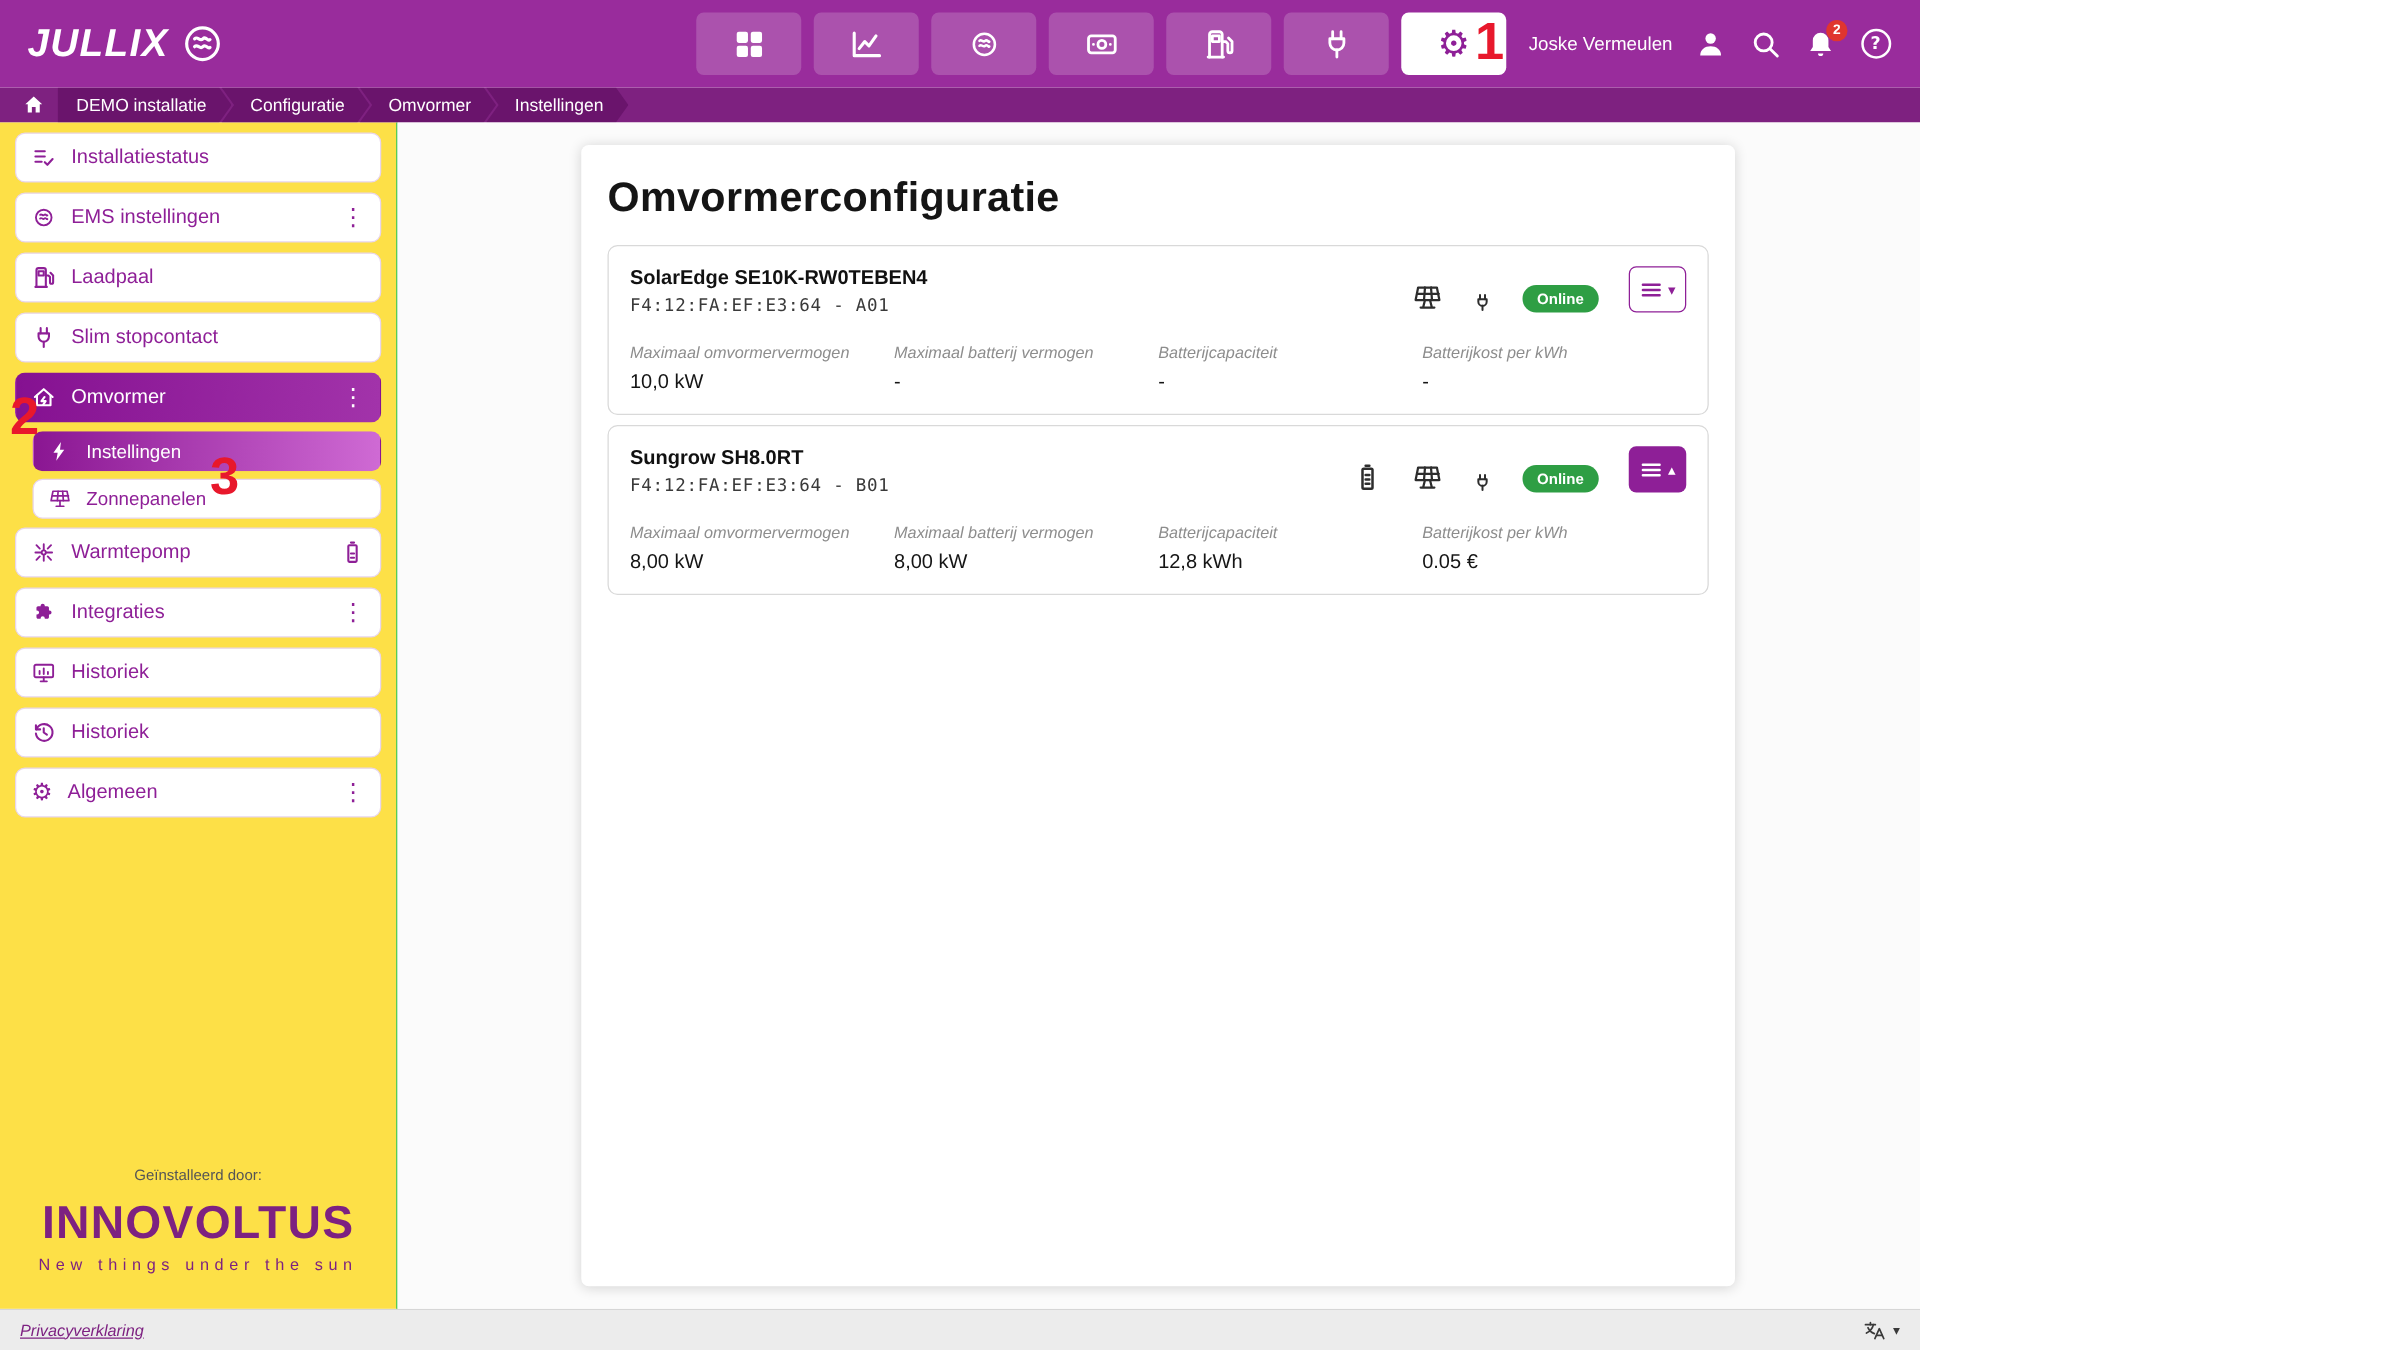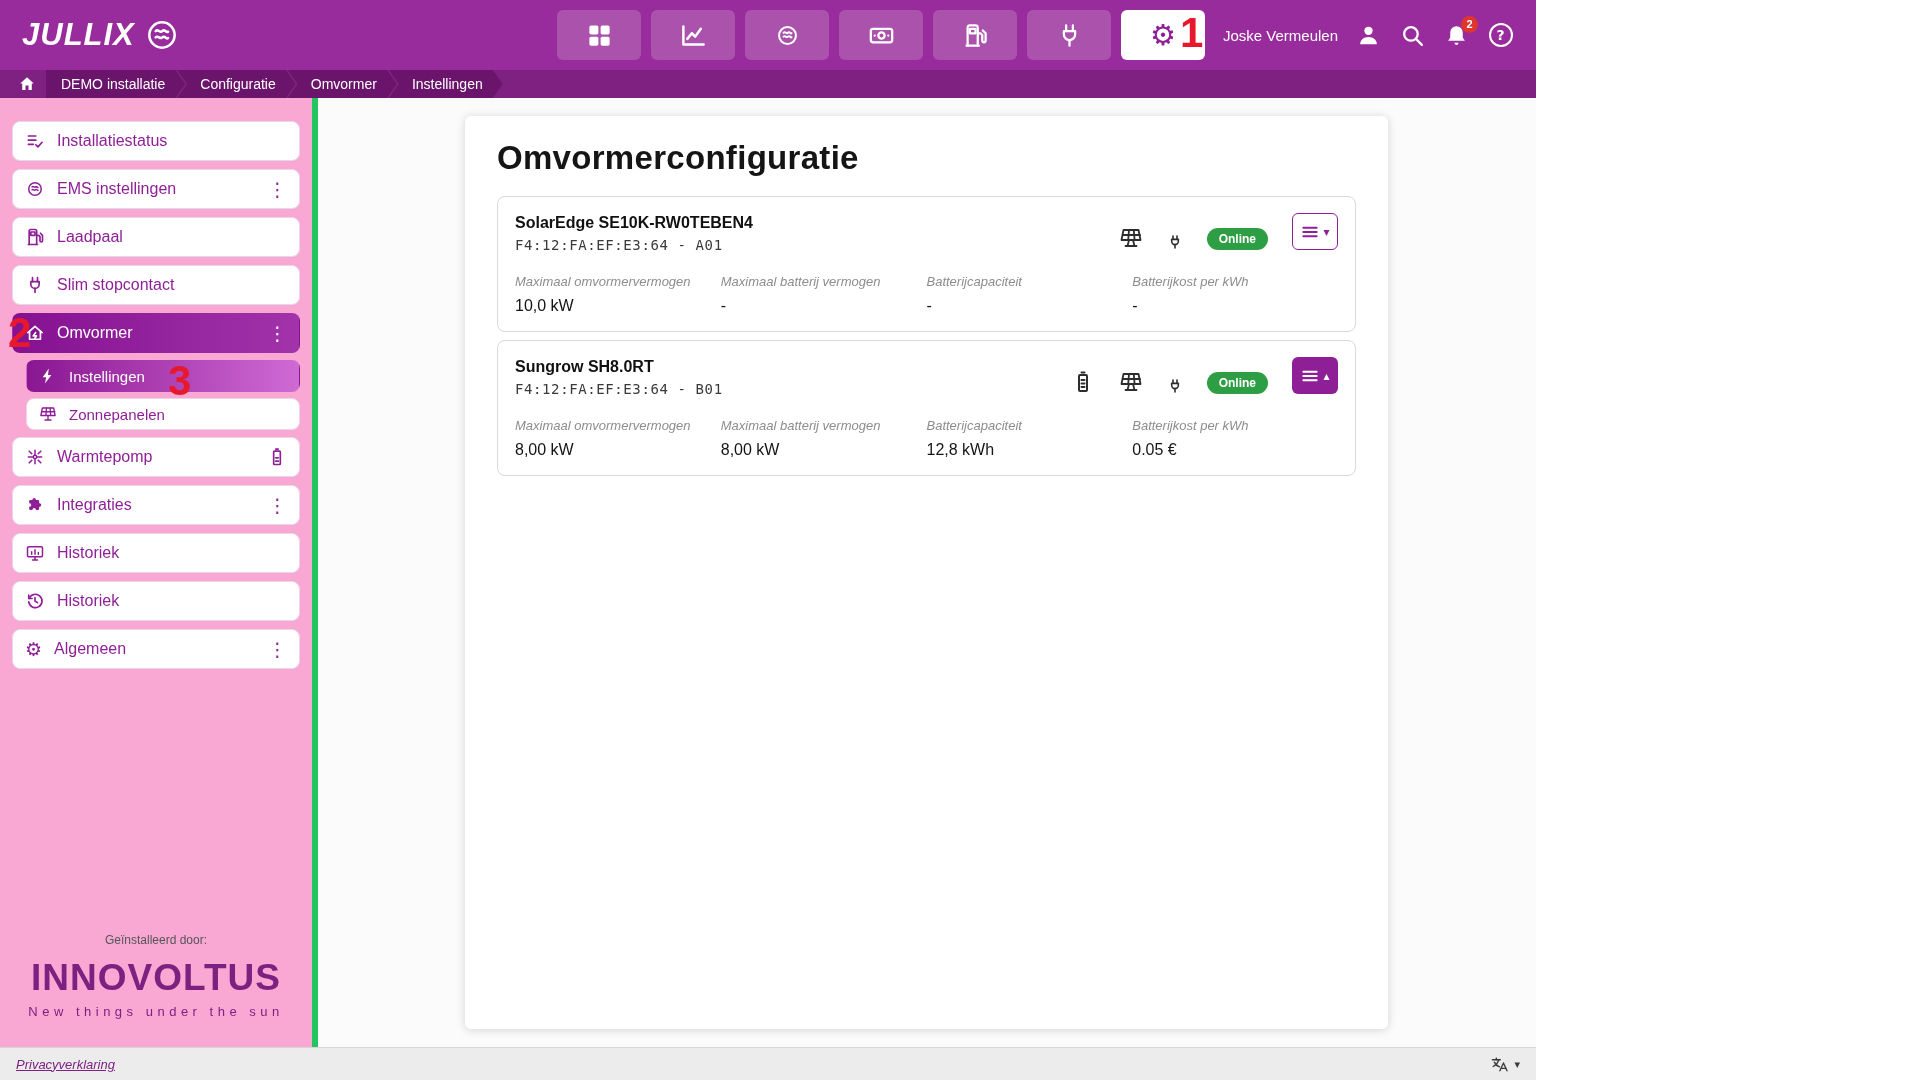--- a/index.html
+++ b/index.html
@@ -39,41 +39,41 @@
   .crumb { height:28px; display:flex; align-items:center; background:#6A146C; color:#fff; font-size:14px;
     padding:0 20px 0 15px; cursor:pointer;
     clip-path:polygon(0 0, calc(100% - 10px) 0, 100% 50%, calc(100% - 10px) 100%, 0 100%); }
   .crumb + .crumb { margin-left:-8px; padding-left:23px;
     clip-path:polygon(0 0, calc(100% - 10px) 0, 100% 50%, calc(100% - 10px) 100%, 0 100%, 10px 50%); }
 
   
   .body-row { display:flex; height:949px; }
 
   
-  .sidebar { width:318px; min-width:318px; background:#f9a8d4; border-right:6px solid #22c55e;
-    display:flex; flex-direction:column; padding-top:19px; }
+  .sidebar { width:318px; min-width:318px; background:#fde047; border-right:1px solid #22c55e;
+    display:flex; flex-direction:column; padding-top:4px; }
   .side-item { height:40px; margin:4px 12px; border:1px solid #E8D5EC; border-radius:8px; background:#fff;
     color:#8E1F97; display:flex; align-items:center; gap:12px; padding:0 12px; font-size:16px; cursor:pointer; }
   .side-item svg { width:20px; height:20px; flex-shrink:0; }
   .side-item .glyph { font-size:19px; }
   .side-item.sub { height:32px; margin:3px 12px 3px 26px; font-size:15px; }
   .side-item.sub svg { width:18px; height:18px; }
   .side-item.active-main { background:linear-gradient(90deg,#851191,#A233AA); border-color:transparent; color:#fff; }
   .side-item.active-sub { background:linear-gradient(90deg,#8A1692,#CF6AD4); border-color:transparent; color:#fff; }
   .kebab { margin-left:auto; font-size:19px; cursor:pointer; }
   .side-right-icon { margin-left:auto; }
   .side-footer { margin-top:auto; text-align:center; padding-bottom:28px; }
   .installed-by { font-size:12px; color:#555; margin-bottom:12px; }
   .innovoltus { font-size:37px; font-weight:bold; letter-spacing:1px; color:#7D2181; line-height:1; }
   .innovoltus-tagline { font-size:13px; letter-spacing:4.5px; color:#7D2181; margin-top:8px; }
 
   
   .main { flex:1; background:#FBFBFB; position:relative; }
   .content-card { margin:18px 148px 18px 147px; height:913px; background:#fff; border-radius:6px;
-    box-shadow:0 1px 10px rgba(0,0,0,.16); padding:22px 32px; }
+    box-shadow:0 1px 10px rgba(0,0,0,.16); padding:22px 21px; }
   .page-title { font-size:33px; font-weight:bold; color:#151515; margin:0 0 18px 0; letter-spacing:.3px; line-height:40px; }
 
   .device-card { border:1px solid #D9D9D9; border-radius:8px; background:#fff; padding:16px 17px; margin-bottom:8px; }
   .device-head { display:flex; align-items:flex-start; }
   .device-name { font-size:16px; font-weight:bold; color:#111; line-height:19px; }
   .device-address { font-family:"DejaVu Sans Mono","Liberation Mono",monospace; font-size:14px; color:#3a3a3a;
     margin-top:5px; letter-spacing:.6px; line-height:17px; }
   .device-icons { margin-left:auto; display:flex; align-items:flex-end; gap:24px; color:#2D2D2D; }
   .device-icons svg { width:24px; height:24px; }
   .device-icons .small-ic { width:16px; height:16px; }

